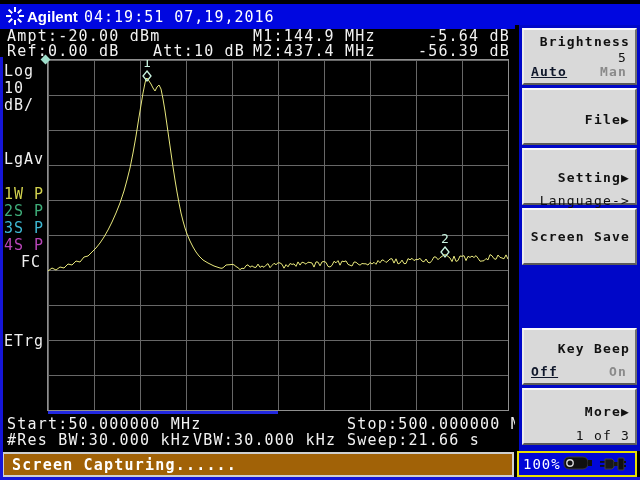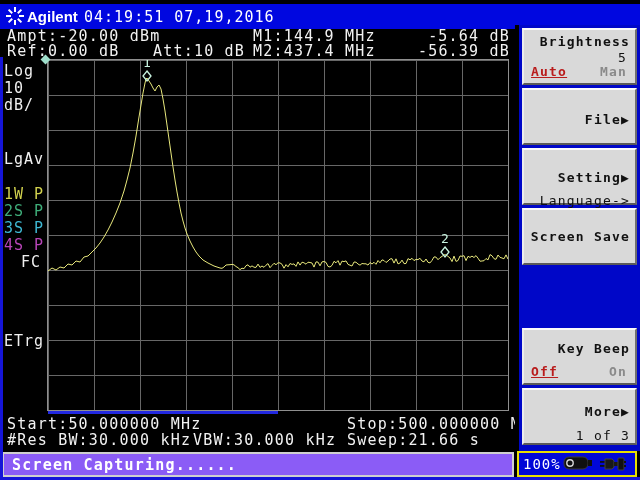--- a/index.html
+++ b/index.html
@@ -33,29 +33,29 @@
     border-left:4px solid #000;box-sizing:border-box;}
   .mbtn{position:absolute;left:3px;width:115px;height:57px;background:#d9d9d9;
     border-top:2px solid #fbfbfb;border-left:2px solid #ededed;
     border-right:2px solid #6f6f6f;border-bottom:2px solid #5a5a5a;
     box-sizing:border-box;color:#111;font-weight:bold;font-size:13px;letter-spacing:1.2px;cursor:pointer;}
   .mbtn .label{position:absolute;right:5px;top:4px;white-space:pre;}
   .mbtn .value{position:absolute;right:8px;top:20px;font-weight:normal;}
   .mbtn .sub{position:absolute;right:5px;font-weight:normal;white-space:pre;}
   .opt-l{position:absolute;left:7px;bottom:4px;}
   .opt-r{position:absolute;right:8px;bottom:4px;padding-left:44px;}
-  .sel{color:#b91c1c;text-decoration:underline;}
+  .sel{color:#0f172a;text-decoration:underline;}
   .unsel{color:#8a8a8a;}
   .b1{top:3px}.b2{top:63px}.b3{top:123px}.b4{top:183px}.b5{top:243px}.b6{top:303px}.b7{top:363px}
   .b2 .label{top:22px}.b4 .label{top:19px}.b5 .label{top:15px}
   .b3 .label{top:20px}.b3 .sub{top:43px}
   .b6 .label{top:11px}
   .b7 .label{top:14px}.b7 .sub{top:38px}
   
-  .statusbar{position:absolute;left:2px;top:452px;width:508px;height:21px;background:#8b5cf6;
+  .statusbar{position:absolute;left:2px;top:452px;width:508px;height:21px;background:#a16207;
     border:2px solid #cfcfcf;}
   .statusbar .msg{position:absolute;left:8px;top:2px;font-weight:bold;font-size:15px;
     letter-spacing:1.2px;color:#fff;white-space:pre;}
   .battery-box{position:absolute;left:517px;top:451px;width:116px;height:22px;background:#0007d8;
     border:2px solid #e8df00;}
   .battery-box .pct{position:absolute;left:4px;top:3px;font-size:14px;letter-spacing:1px;color:#fff;text-align:center;}
   .battery-box svg{position:absolute;}
   
   .edge{position:absolute;background:#1515d8;}
   .edge-left{left:0;top:57px;width:3px;height:420px;}

